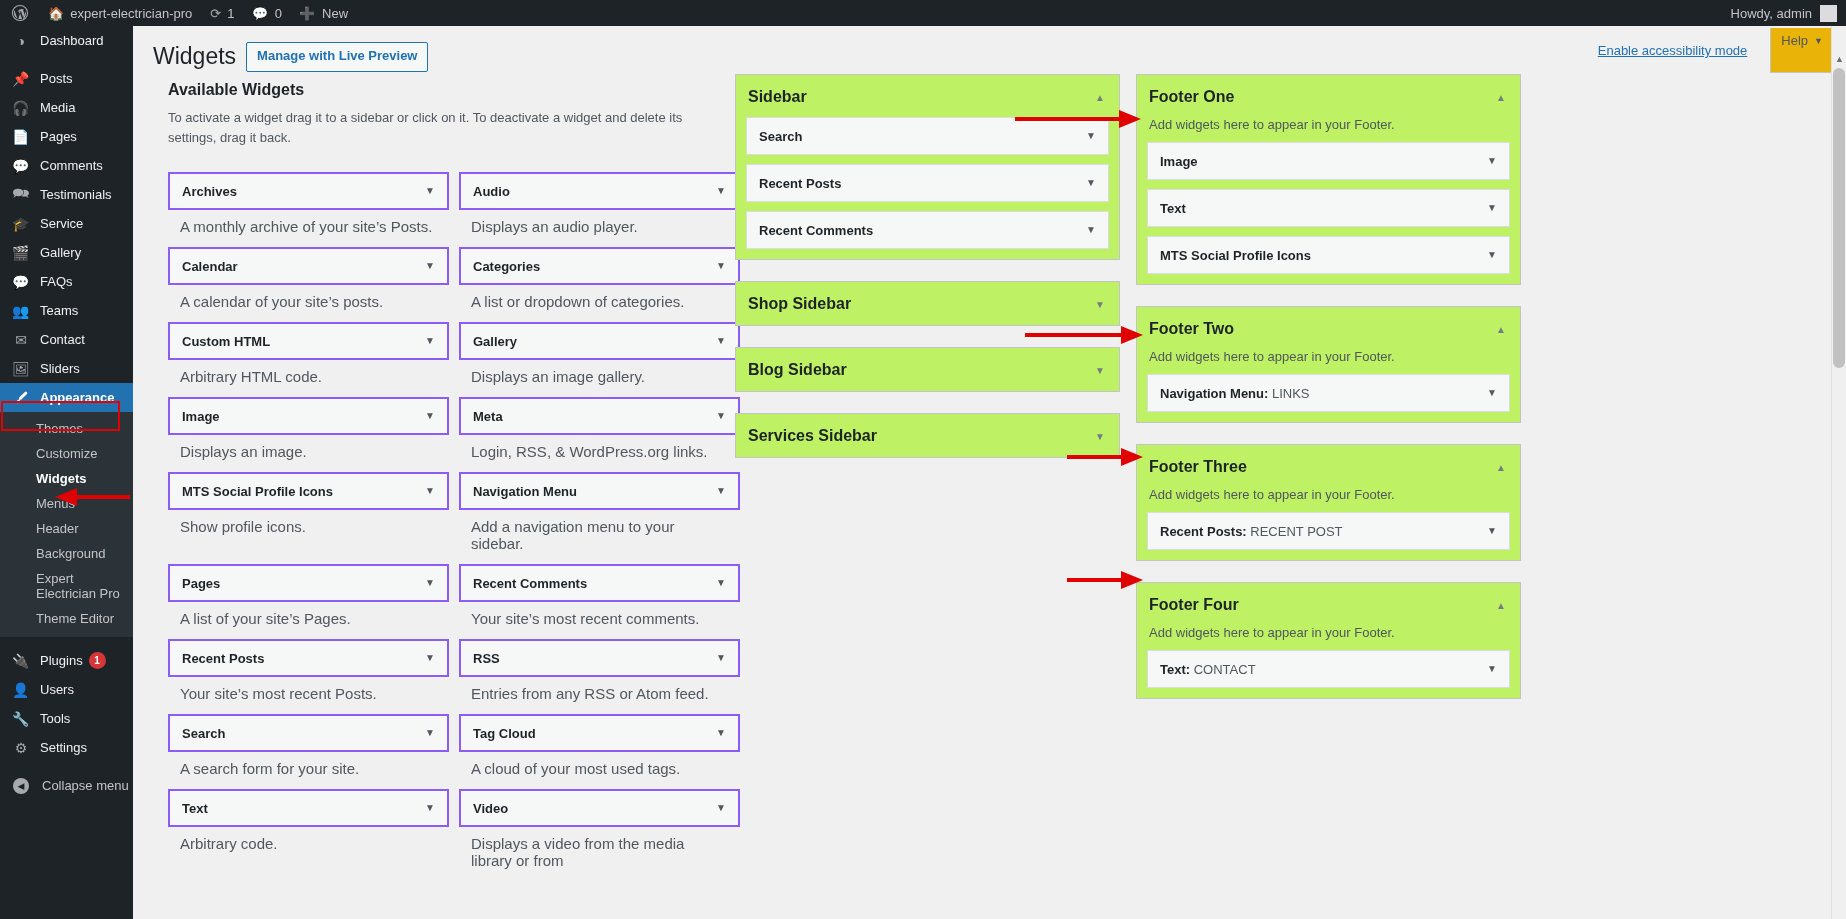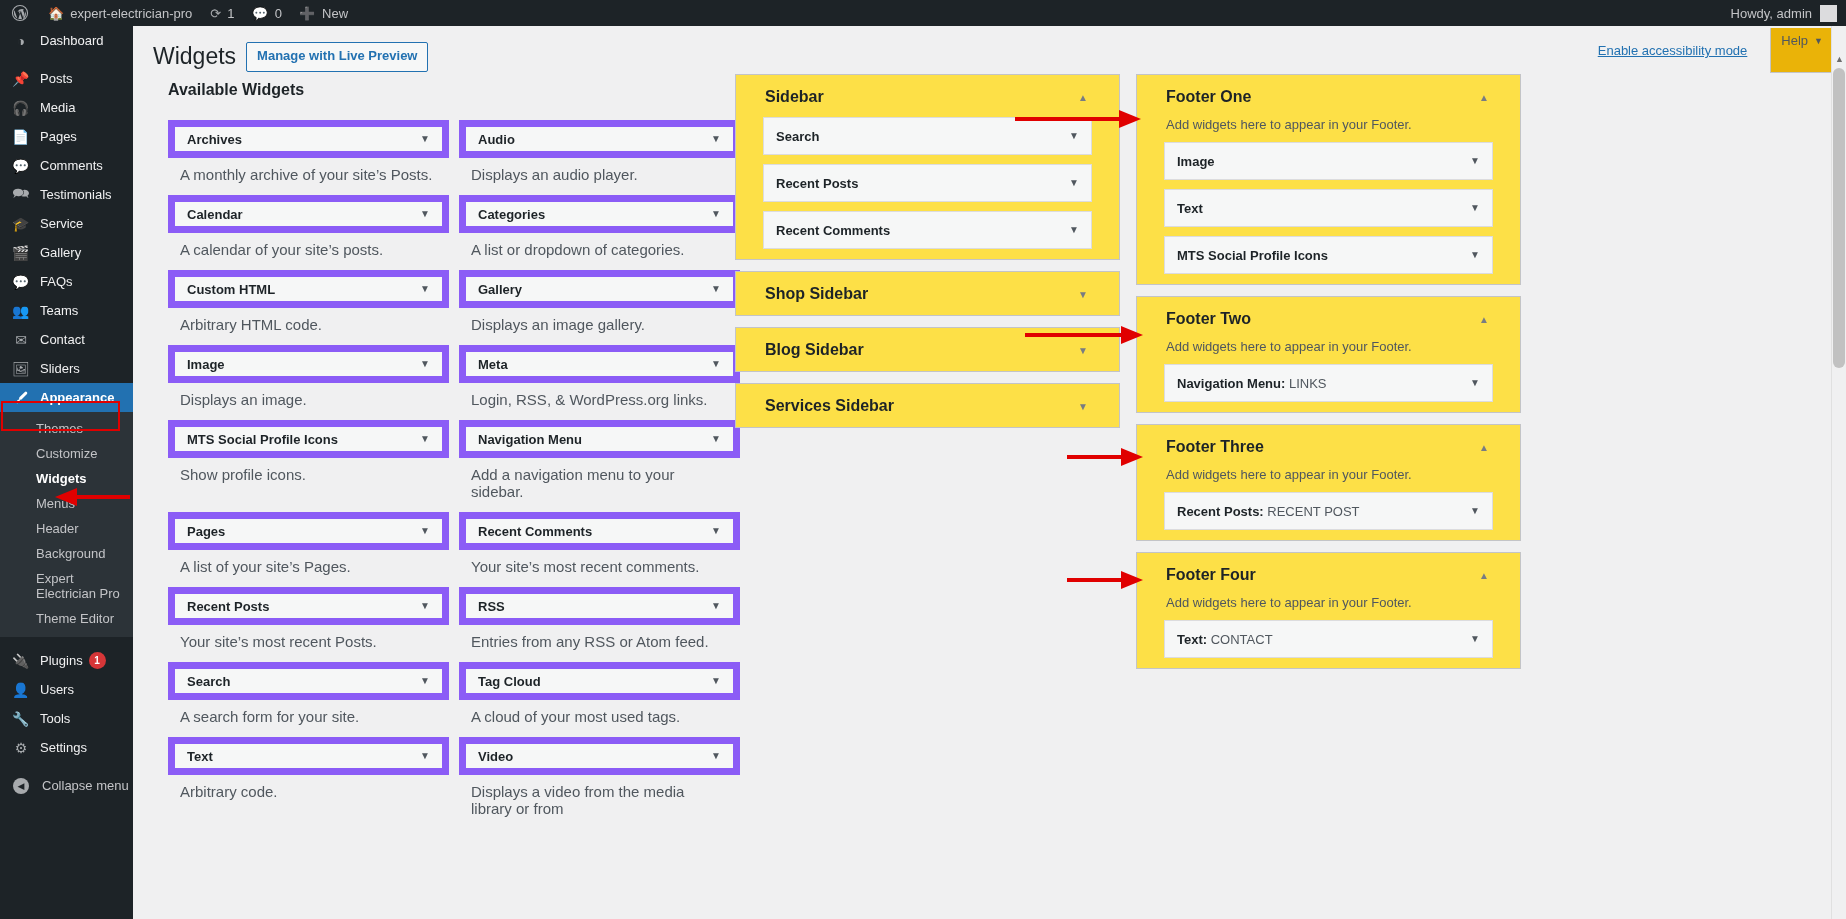--- a/index.html
+++ b/index.html
@@ -125,38 +125,38 @@
   
   .col-left {
     position: absolute; top: 55px; left: 35px; width: 572px;
   }
   h2.sec-title { font-size: 16px; color: #1d2327; margin-bottom: 9px; }
   .sec-desc { font-size: 13px; color: #50575e; line-height: 1.55; width: 530px; margin-bottom: 12px;}
 
   .widget-grid { display: grid; grid-template-columns: 1fr 1fr; gap: 0 10px; }
   .widget-cell { margin-bottom: 0; }
   .widget-box {
-    background: #f6f7f7; border: 7px solid #8b5cf6;
+    background: #f6f7f7; border: 2px solid #8b5cf6;
     height: 38px; display: flex; align-items: center;
     padding: 0 12px;
     margin-top: 12px;
   }
   .widget-box .wname {
     font-weight: 700; font-size: 13px; color: #1d2327; flex: 1;
   }
   .caret-d { color: #50575e; font-size: 10px; line-height: 1;}
   .widget-desc { font-size: 15px; color: #50575e; padding: 8px 12px 0; }
 
   
   .col-mid { position: absolute; top: 48px; left: 602px; width: 385px; }
   .col-right { position: absolute; top: 48px; left: 1003px; width: 385px; }
 
   .sb-panel {
-    background: #fde047; border: 1px solid #c3c4c7;
-    margin-bottom: 11px; padding: 0 27px 10px;
+    background: #bef264; border: 1px solid #c3c4c7;
+    margin-bottom: 21px; padding: 0 10px 10px;
   }
   .sb-head {
     display: flex; align-items: center;
     padding: 13px 2px 11px;
   }
   .sb-title { font-size: 16px; font-weight: 700; color: #1d2327; flex: 1; }
   .sb-toggle { color: #787c82; font-size: 10px; padding-right: 2px; }
   .sb-sub { font-size: 13px; color: #50575e; padding: 0 2px 10px; }
   .sb-widget {
     background: #f6f7f7; border: 1px solid #dcdcde;
@@ -326,20 +326,21 @@
     </span>
   </div>
 
   <h1 class="page-title">
     <span>Widgets</span>
     <span class="btn-live">Manage with Live Preview</span>
   </h1>
 
   <div class="col-left">
     <h2 class="sec-title">Available Widgets</h2>
+    <p class="sec-desc">To activate a widget drag it to a sidebar or click on it. To deactivate a widget and delete its settings, drag it back.</p>
     <div class="widget-grid" id="widget-grid">
         <div class="widget-cell">
           <div class="widget-box">
             <span class="wname">Archives</span>
             <span class="caret-d">▼</span>
           </div>
           <div class="widget-desc">A monthly archive of your site’s Posts.</div>
         </div>
         <div class="widget-cell">
           <div class="widget-box">

